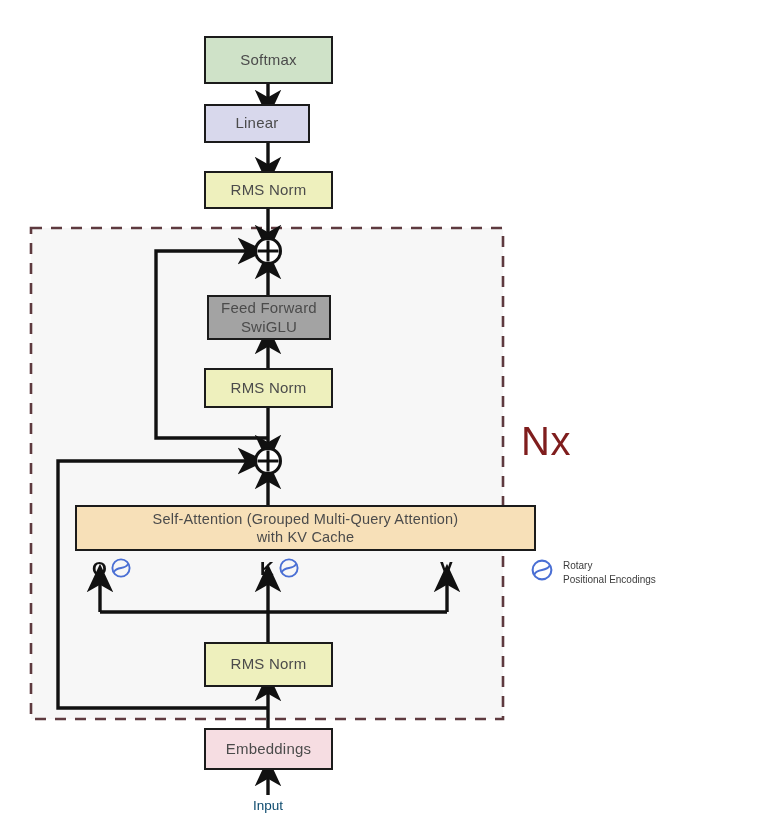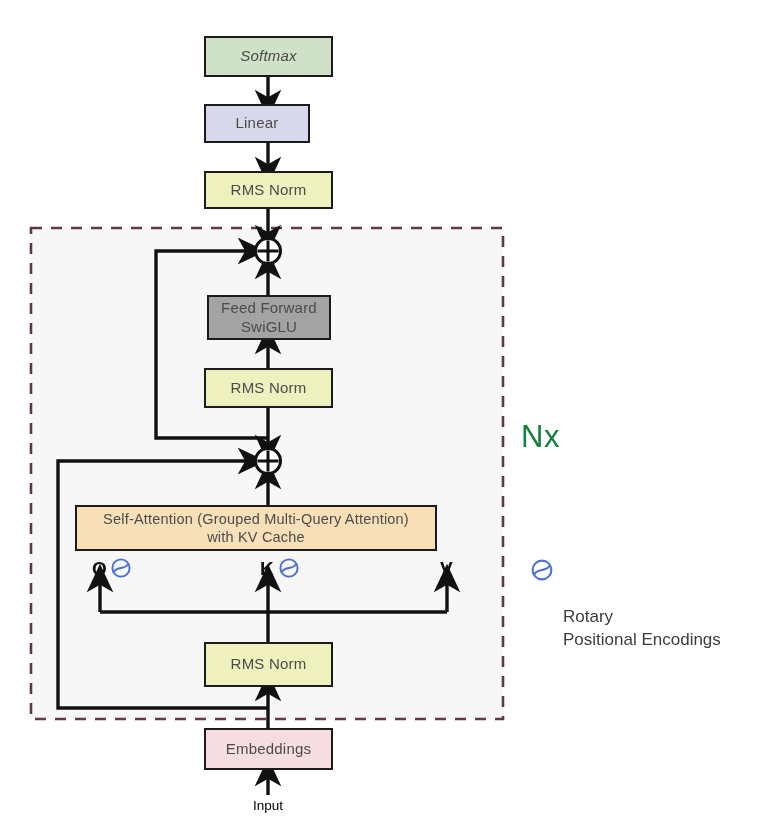--- a/index.html
+++ b/index.html
@@ -26,37 +26,36 @@
     white-space:pre-line;
   }
   .qkv-label{
     position:absolute;
     font-weight:bold;
     font-size:19px;
     color:#111;
   }
   .nx-label{
     position:absolute;
-    font-size:31px;
-    color:#15803d;
+    font-size:40px;
+    color:#7f1d1d;
     letter-spacing:.5px;
     text-align:center;
   }
   .legend-text{
     position:absolute;
-    font-size:17px;
+    font-size:10px;
     color:#3c3c3c;
     line-height:1.35;
     white-space:pre-line;
-    margin-top:47px;
   }
   .io-label{
     position:absolute;
     font-size:13.5px;
-    color:#000000;
+    color:#0c4a6e;
     text-align:center;
   }
   .rope-icon{position:absolute;}
 </style>
 </head>
 <body>
 
 <div id="stage">
 
   <svg class="layer" viewBox="0 0 757 831">
@@ -110,32 +109,32 @@
       <line x1="257.5" y1="251" x2="278.5" y2="251" stroke="#111" stroke-width="3"></line>
       <line x1="268" y1="240.5" x2="268" y2="261.5" stroke="#111" stroke-width="3"></line>
     </g>
     <g>
       <circle cx="268" cy="461" r="12.5" fill="#ffffff" stroke="#111" stroke-width="3"></circle>
       <line x1="257.5" y1="461" x2="278.5" y2="461" stroke="#111" stroke-width="3"></line>
       <line x1="268" y1="450.5" x2="268" y2="471.5" stroke="#111" stroke-width="3"></line>
     </g>
   </svg>
 
-  <div class="node" style="left:204px;top:36px;width:129px;height:41px;background:#cfe2c8;font-style:italic;">Softmax</div>
+  <div class="node" style="left:204px;top:36px;width:129px;height:48px;background:#cfe2c8;">Softmax</div>
 
   <div class="node" style="left:204px;top:104px;width:106px;height:39px;background:#d8d8ec;">Linear</div>
 
   <div class="node" style="left:204px;top:171px;width:129px;height:38px;background:#eef0bd;">RMS Norm</div>
 
   <div class="node" style="left:207px;top:295px;width:124px;height:45px;background:#a3a3a3;">Feed Forward
 SwiGLU</div>
 
   <div class="node" style="left:204px;top:368px;width:129px;height:40px;background:#eef0bd;">RMS Norm</div>
 
-  <div class="node" style="left:75px;top:505px;width:362px;height:46px;background:#f7e0b8;font-size:14.5px;">Self-Attention (Grouped Multi-Query Attention)
+  <div class="node" style="left:75px;top:505px;width:461px;height:46px;background:#f7e0b8;font-size:14.5px;">Self-Attention (Grouped Multi-Query Attention)
 with KV Cache</div>
 
   <div class="node" style="left:204px;top:642px;width:129px;height:45px;background:#eef0bd;">RMS Norm</div>
 
   <div class="node" style="left:204px;top:728px;width:129px;height:42px;background:#f6dde2;">Embeddings</div>
 
   <div class="qkv-label" style="left:92px;top:558px;">Q</div>
   <svg class="rope-icon" style="left:110px;top:557px;" width="22" height="22" viewBox="0 0 22 22">
     <circle cx="11" cy="11" r="8.6" fill="none" stroke="#4a6fd4" stroke-width="1.9"></circle>
     <path d="M4.2 14.6 C7 9.2, 15 12.8, 17.8 7.4" fill="none" stroke="#4a6fd4" stroke-width="1.9" stroke-linecap="round"></path>

